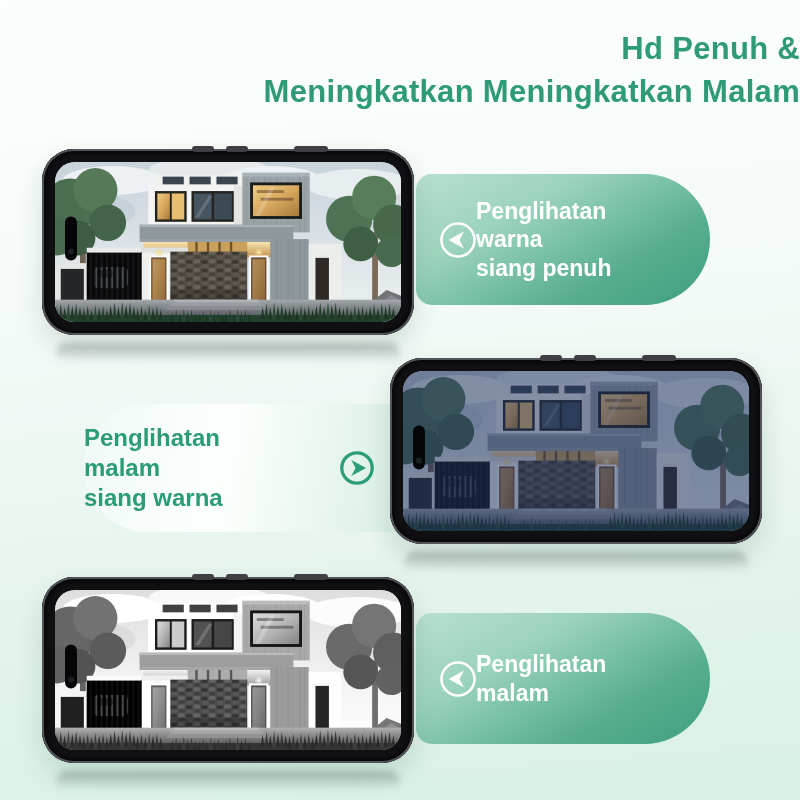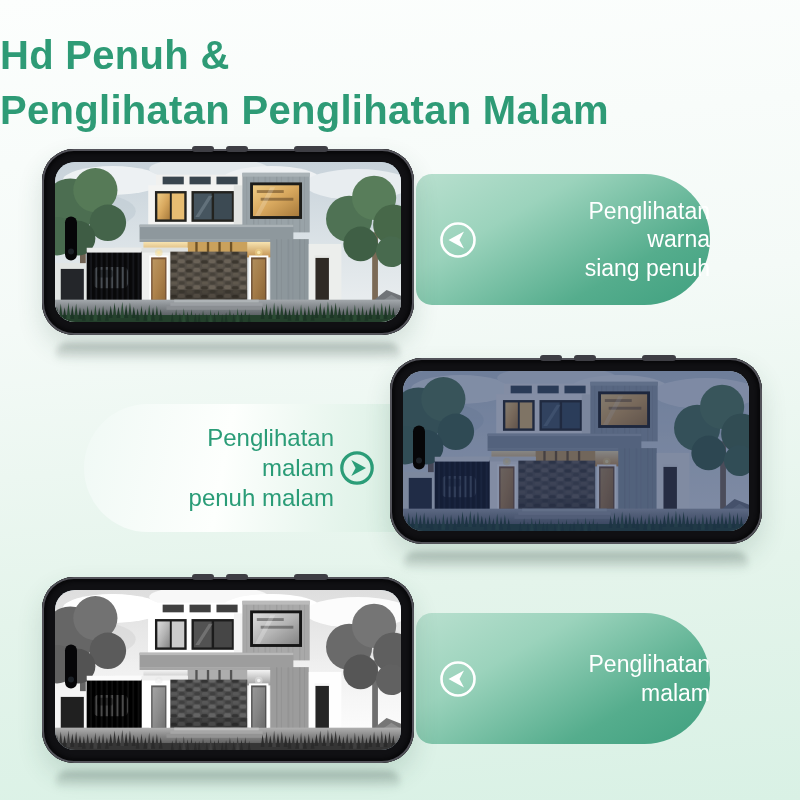--- a/index.html
+++ b/index.html
@@ -1,22 +1,22 @@
 <!DOCTYPE html>
 <html><head>
 <meta charset="utf-8">
 <style>
   html,body{margin:0;padding:0;}
   body{font-family:"Liberation Sans", sans-serif; background:#e7f5ee;}
   .canvas{position:relative;width:800px;height:800px;overflow:hidden;
     background:linear-gradient(175deg,#fcfefd 0%,#f4faf7 38%,#e4f4eb 72%,#d9f1e5 100%);}
 
   
-  .title{position:absolute;top:28px;left:0;width:100%;text-align:left;
-    font-weight:bold;font-size:40px;line-height:1.38;letter-spacing:.3px;color:#2e9b76;}
+  .title{position:absolute;top:28px;left:0;width:100%;text-align:right;
+    font-weight:bold;font-size:31px;line-height:1.38;letter-spacing:.3px;color:#2e9b76;}
 
   
   .phone{position:absolute;width:372px;height:186px;border-radius:32px;background:#101013;
     box-shadow:inset 0 0 0 2px #53535a, inset 0 0 3px 5px #09090b, 0 12px 26px rgba(36,82,62,.16);
     padding:13px;box-sizing:border-box;z-index:3;}
   .nub{position:absolute;top:-3px;height:6px;border-radius:3px;background:#3e3e44;}
   .nub.n1{left:150px;width:22px;} .nub.n2{left:184px;width:22px;} .nub.n3{left:252px;width:34px;}
   .screen{position:relative;width:100%;height:100%;border-radius:20px;overflow:hidden;background:#9fb4c2;}
   .screen svg{position:absolute;inset:0;width:100%;height:100%;display:block;}
   .island{position:absolute;left:10px;top:50%;transform:translateY(-58%);width:12px;height:44px;
@@ -31,34 +31,34 @@
   
   .badge{position:absolute;display:flex;align-items:center;box-sizing:border-box;z-index:2;}
   .badge-dark{width:294px;height:131px;border-radius:16px 66px 66px 16px;
     background:linear-gradient(150deg,#b9e0cf 0%,#9bd3bc 32%,#55ad8d 72%,#3fa07f 100%);
     color:#fff;padding-left:60px;}
   .badge-1{left:416px;top:174px;}
   .badge-3{left:416px;top:613px;}
   .badge-light{left:84px;top:404px;width:336px;height:128px;border-radius:64px 0 0 64px;
     background:linear-gradient(100deg,#f0f9f5 0%,#fdfffd 42%,#e4f4eb 78%,#d6eee1 100%);
     color:#2a9c77;padding-right:86px;}
-  .badge-text{flex:1;text-align:right;font-size:23px;line-height:1.24;font-weight:normal;}
+  .badge-text{flex:1;text-align:left;font-size:23px;line-height:1.24;font-weight:bold;}
   .badge-light .badge-text{font-size:24px;}
   .badge-icon{position:absolute;width:40px;height:40px;}
   .badge-dark .badge-icon{left:22px;top:50%;transform:translateY(-50%);}
   .badge-light .badge-icon{right:44px;top:50%;transform:translateY(-50%);width:38px;height:38px;}
 </style>
 </head>
 <body>
 
 <div class="canvas">
 
   <div class="title">
     <div>Hd Penuh &amp;</div>
-    <div>Penglihatan Penglihatan Malam</div>
+    <div>Meningkatkan Meningkatkan Malam</div>
   </div>
 
   <div class="phone" style="left:42px;top:149px;">
     <div class="nub n1"></div>
     <div class="nub n2"></div>
     <div class="nub n3"></div>
     <div class="screen screen-day scene-slot">
   <svg viewBox="0 0 360 180" preserveAspectRatio="xMidYMid slice" xmlns="http://www.w3.org/2000/svg">
     <defs>
       <linearGradient id="gSky" x1="0" y1="0" x2="0" y2="1">
@@ -232,21 +232,21 @@
       <div>Penglihatan</div>
       <div>warna</div>
       <div>siang penuh</div>
     </div>
   </div>
 
   <div class="badge badge-light">
     <div class="badge-text">
       <div>Penglihatan</div>
       <div>malam</div>
-      <div>penuh malam</div>
+      <div>siang warna</div>
     </div>
     <span class="badge-icon">
       <svg viewBox="0 0 40 40">
           <circle cx="20" cy="20" r="16" fill="none" stroke="#2b9d78" stroke-width="3.4"></circle>
       <path d="M14 11.5 L29.5 20 L14 28.5 L18.5 20 Z" fill="#2b9d78"></path>
         </svg>
     </span>
   </div>
   <div class="phone" style="left:390px;top:358px;">
     <div class="nub n1"></div>

